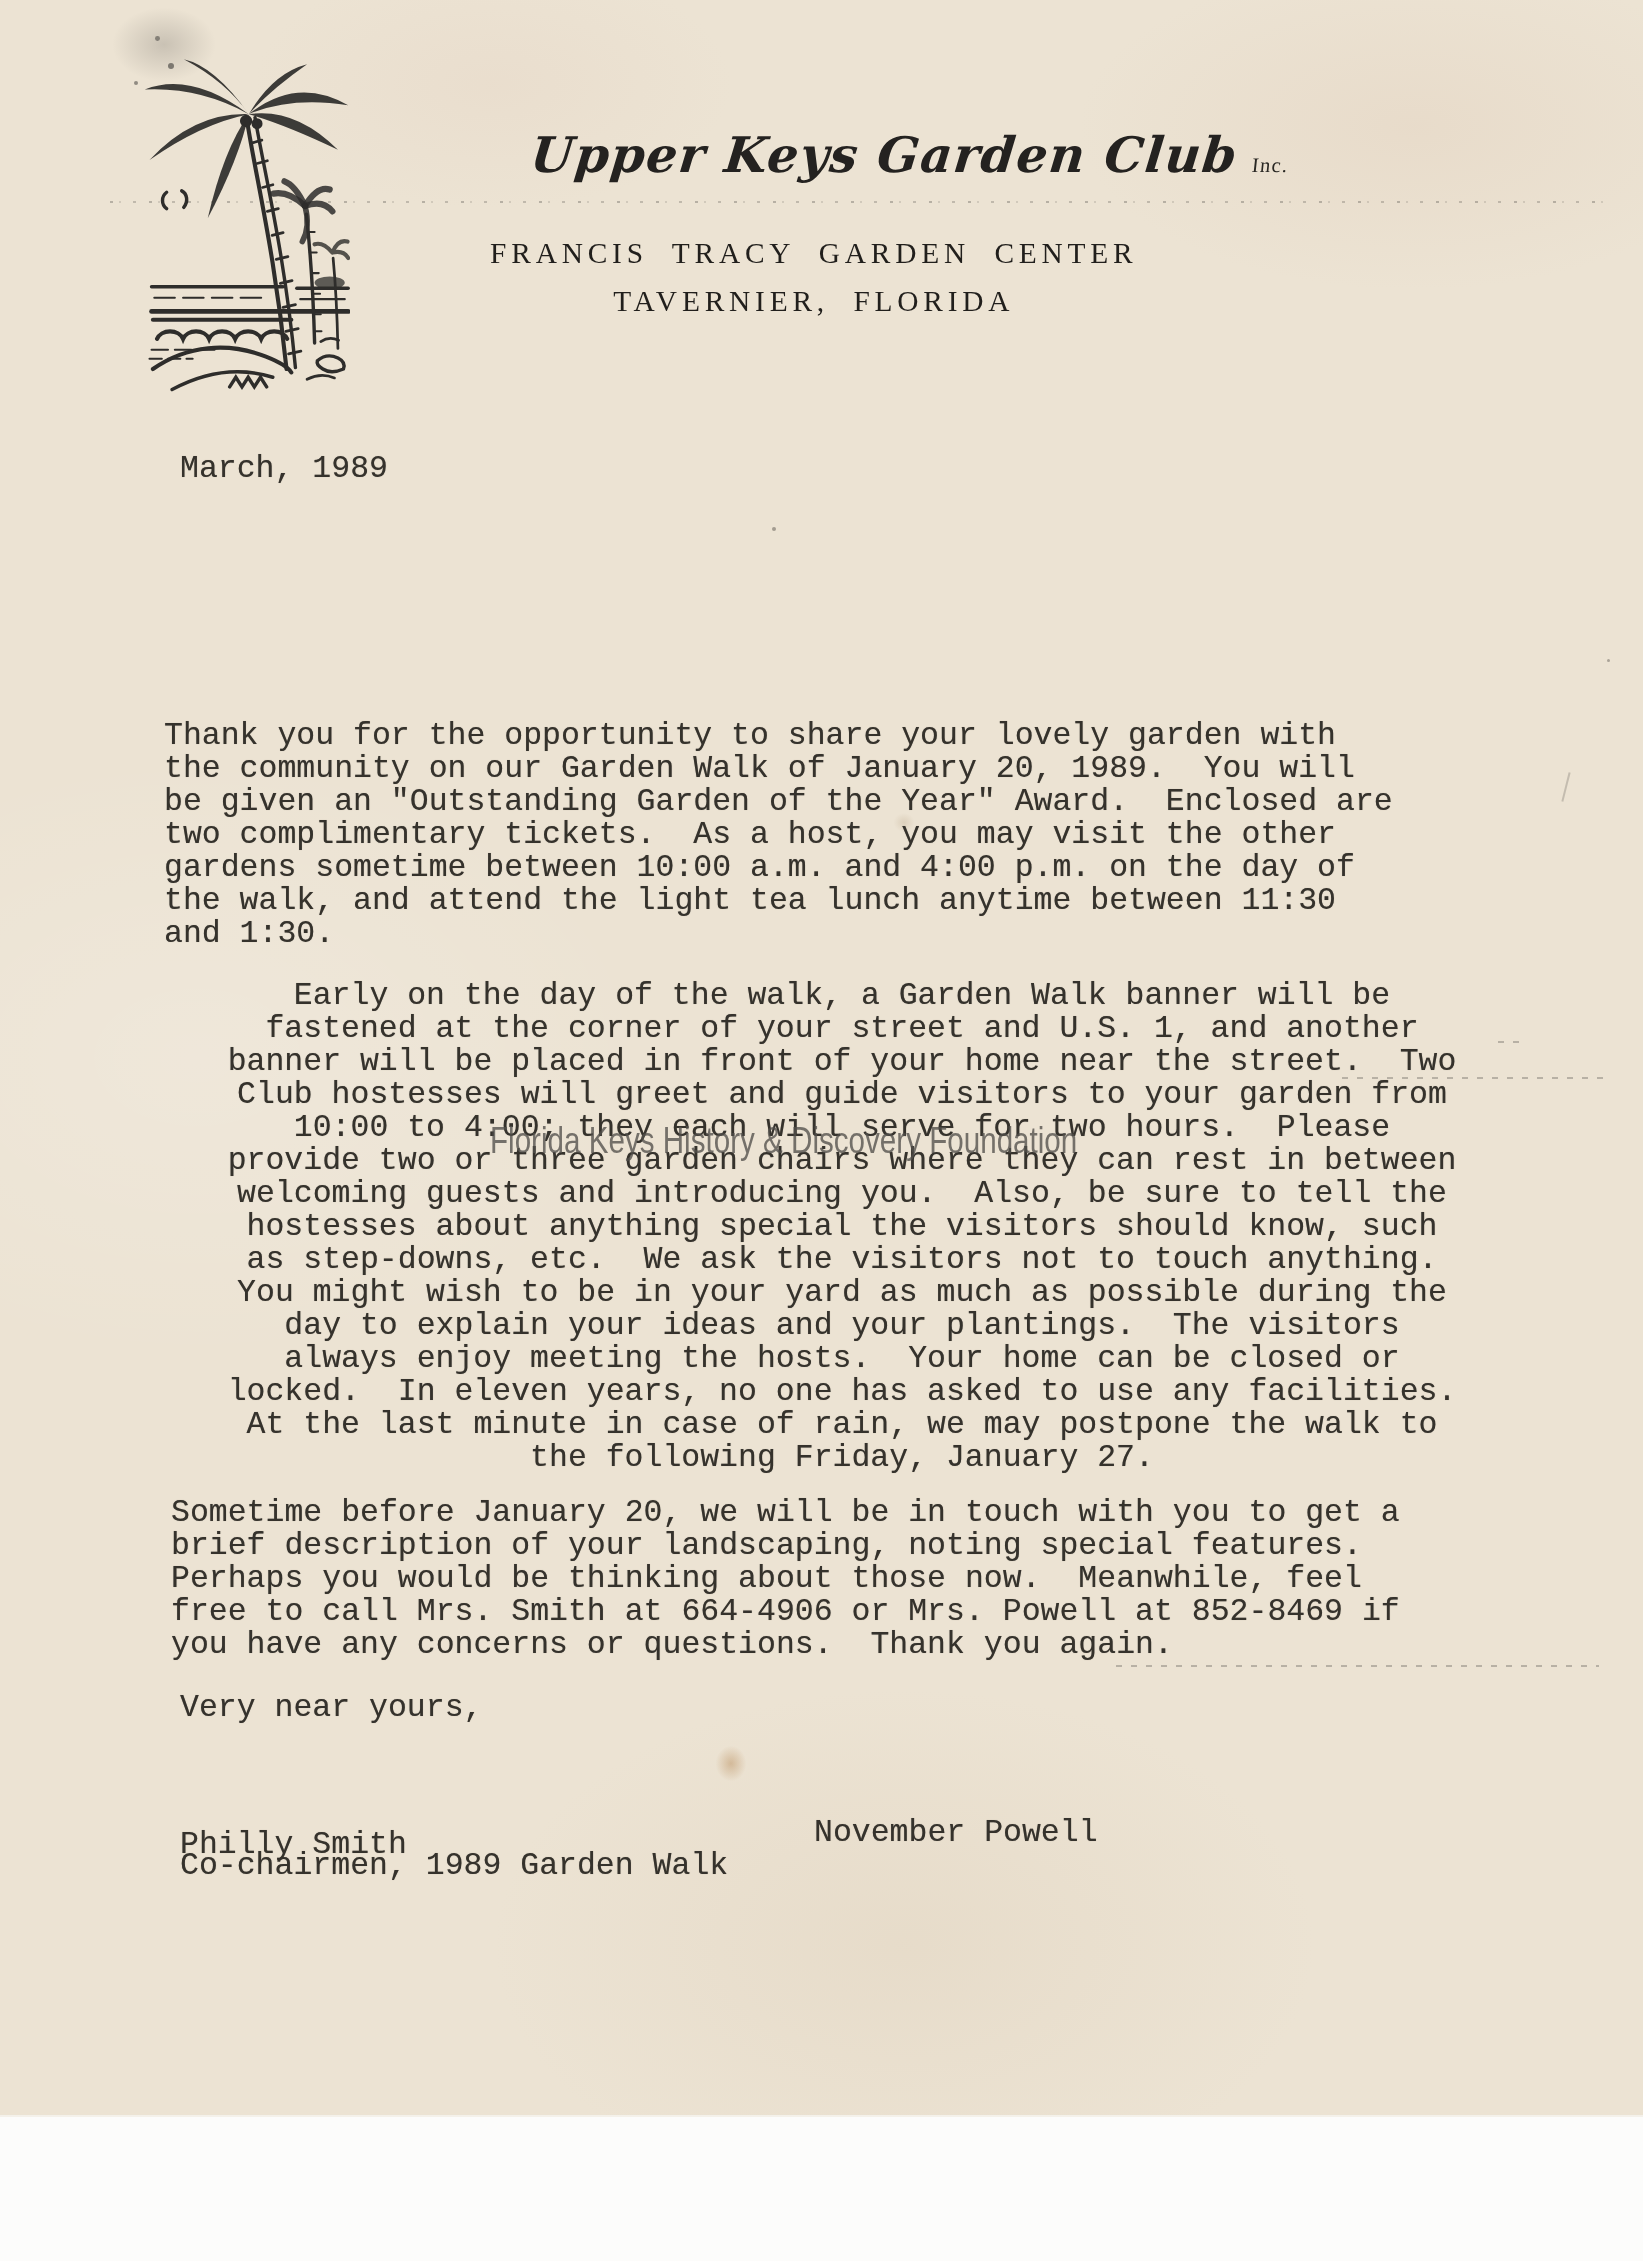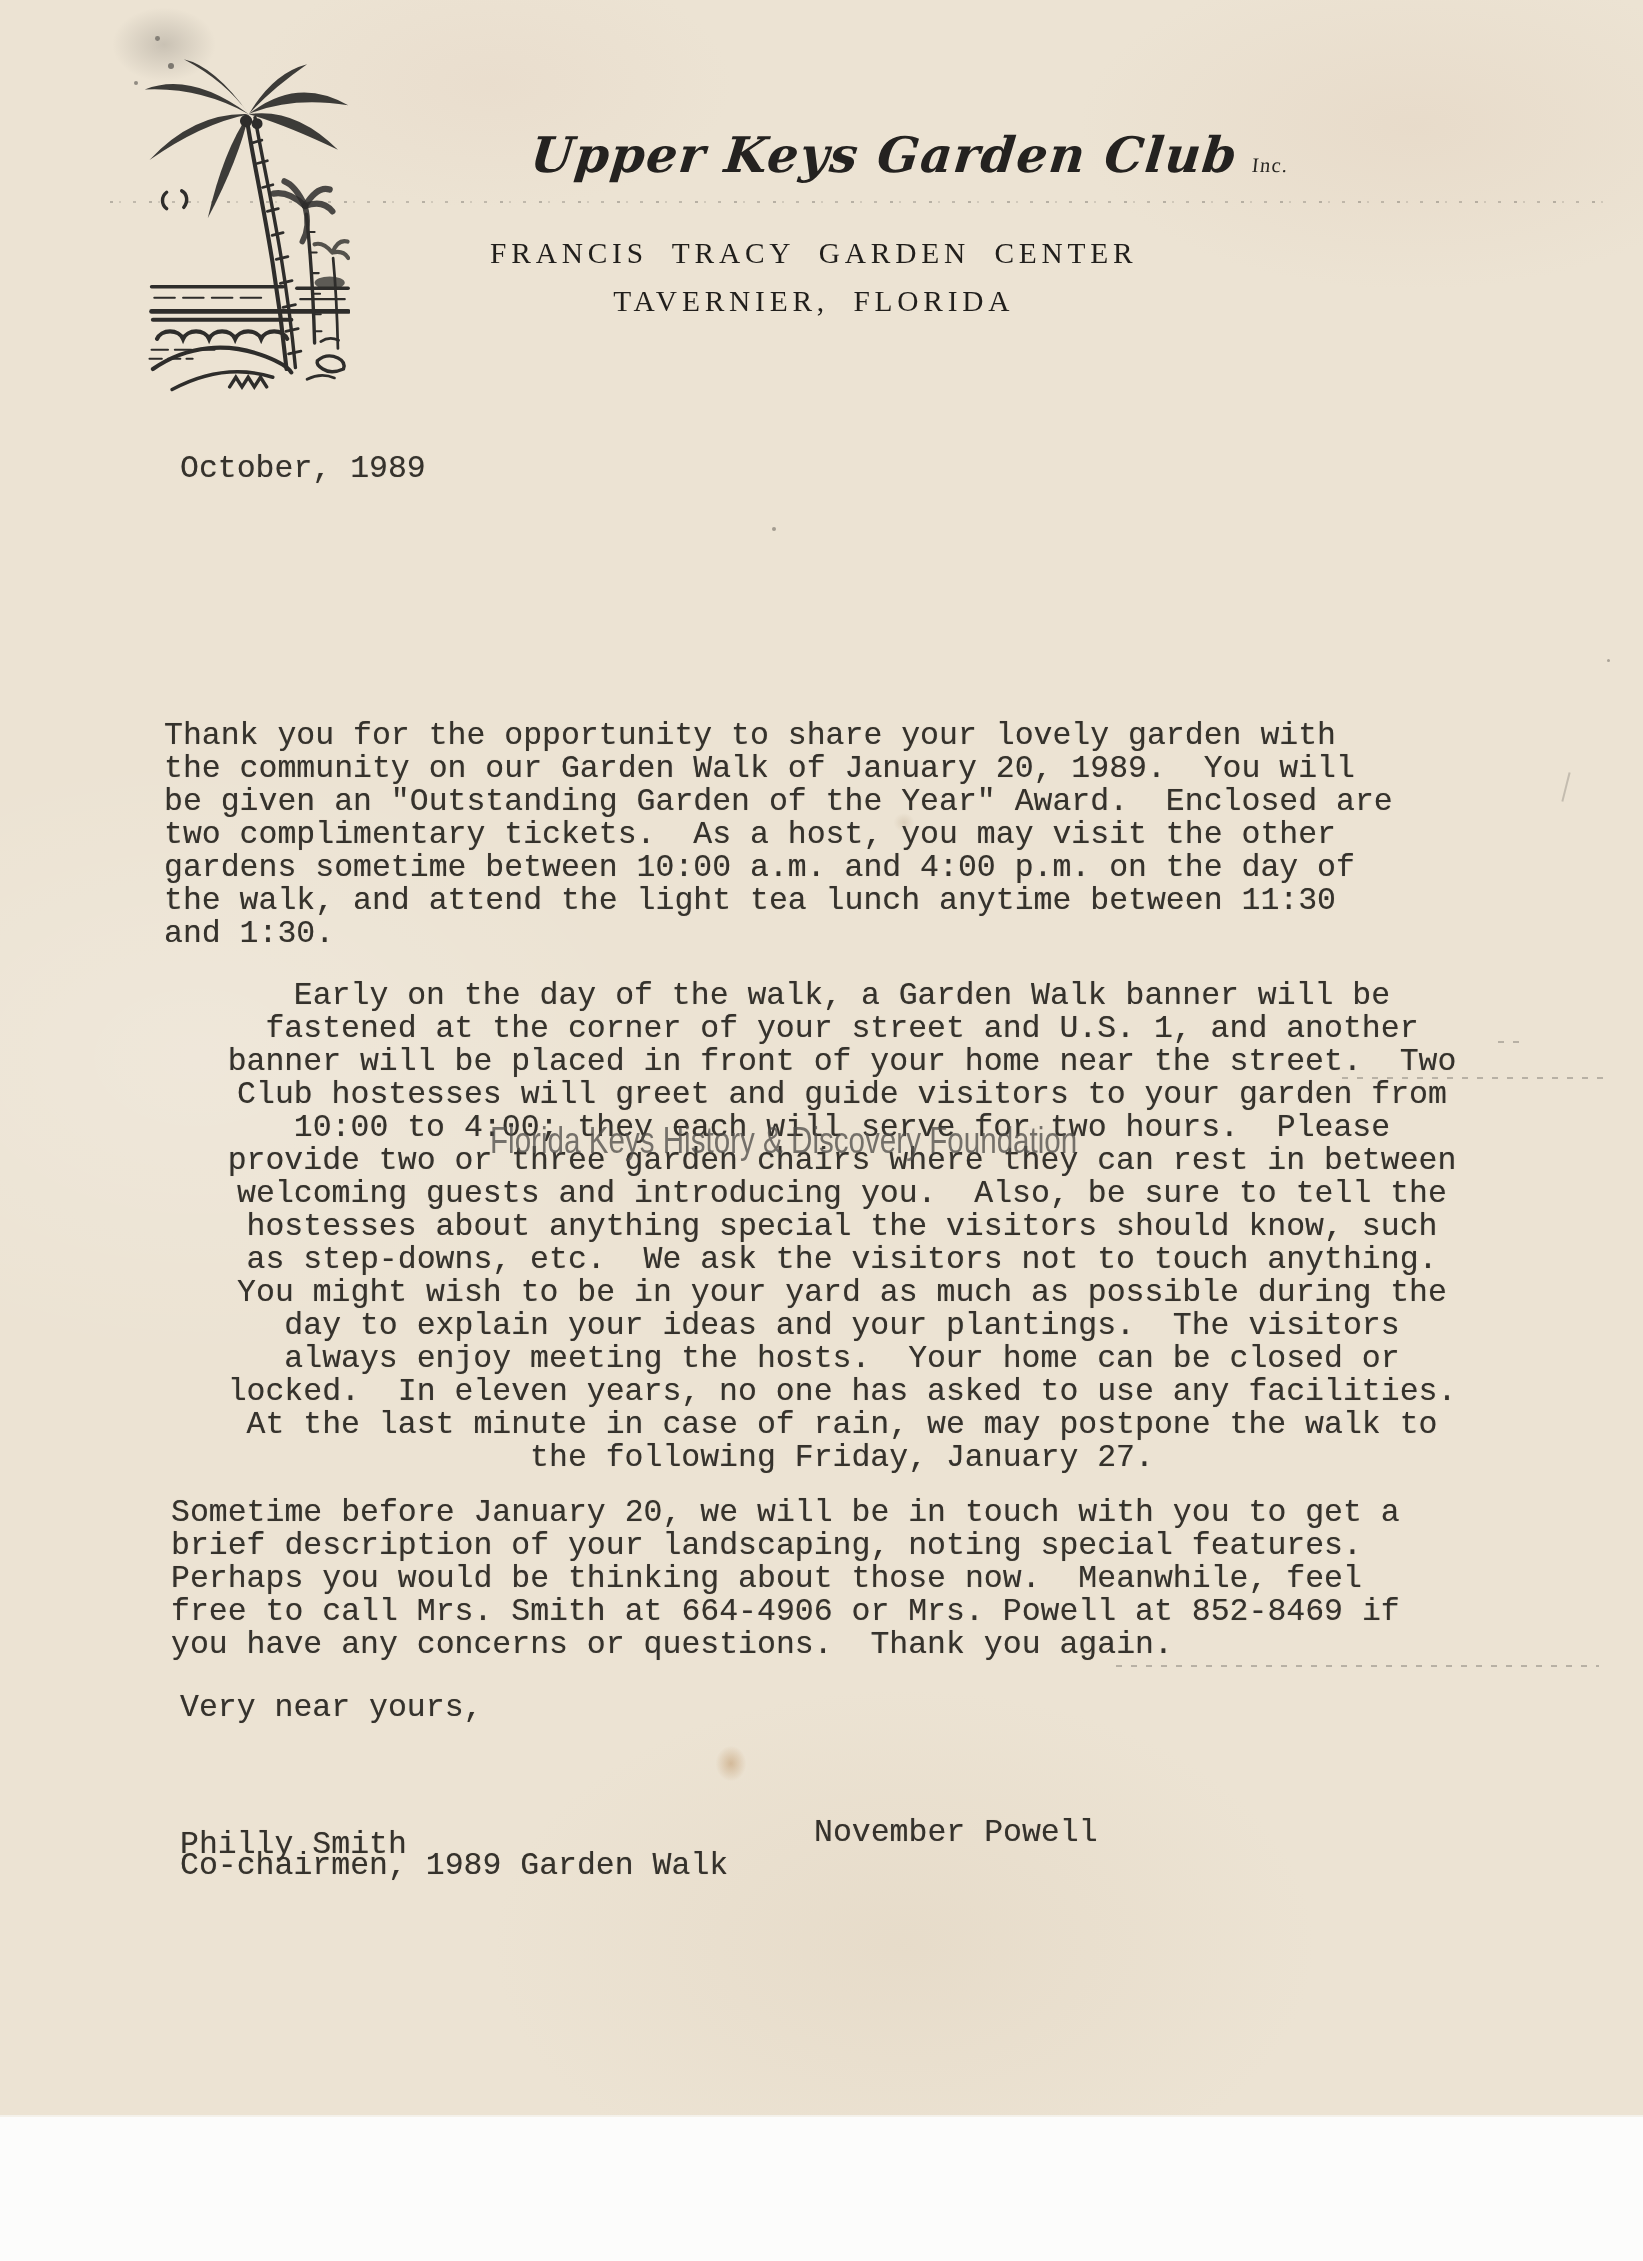--- a/index.html
+++ b/index.html
@@ -153,21 +153,21 @@
     </svg>
 
     <div class="org-title-row">
       <span class="org-name">Upper Keys Garden Club</span>
       <span class="org-suffix">Inc.</span>
     </div>
     <div class="rule"></div>
     <div class="center-line l1">FRANCIS TRACY GARDEN CENTER</div>
     <div class="center-line l2">TAVERNIER, FLORIDA</div>
 
-    <div class="tw date">October, 1989</div>
+    <div class="tw date">March, 1989</div>
     <div class="tw para p1">Thank you for the opportunity to share your lovely garden with
 the community on our Garden Walk of January 20, 1989.  You will
 be given an "Outstanding Garden of the Year" Award.  Enclosed are
 two complimentary tickets.  As a host, you may visit the other
 gardens sometime between 10:00 a.m. and 4:00 p.m. on the day of
 the walk, and attend the light tea lunch anytime between 11:30
 and 1:30.</div>
     <div class="tw para p2">Early on the day of the walk, a Garden Walk banner will be
 fastened at the corner of your street and U.S. 1, and another
 banner will be placed in front of your home near the street.  Two

